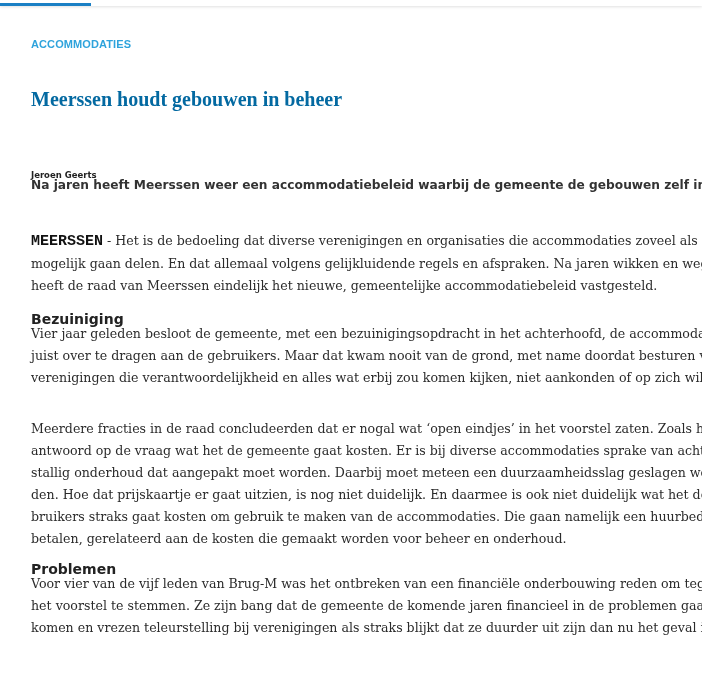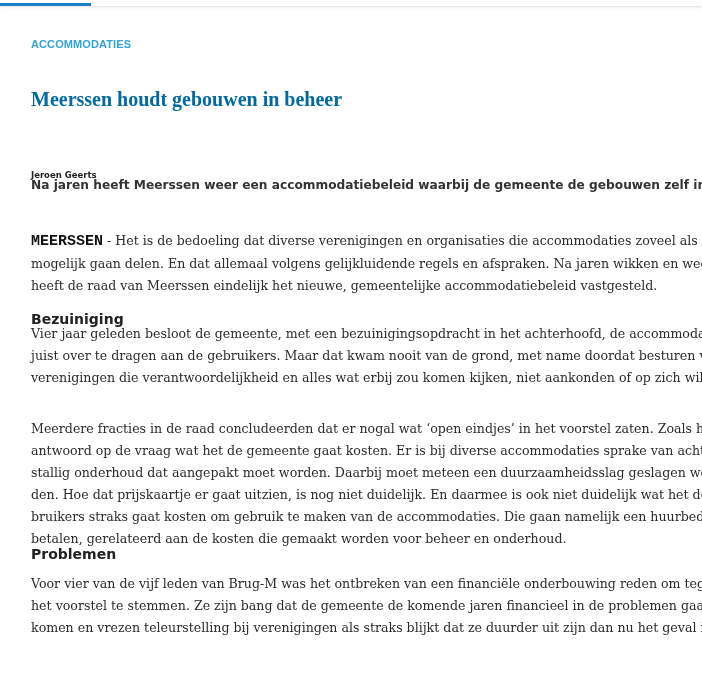--- a/index.html
+++ b/index.html
@@ -99,21 +99,21 @@
       left: 0;
       margin: 0;
       font-family: "DejaVu Sans", sans-serif;
       font-weight: bold;
       font-size: 14px;
       color: #222222;
     }
     .sh1 { top: 311px; }
     .p1 { top: 323px; }
     .p2 { top: 418px; }
-    .sh2 { top: 546px; }
+    .sh2 { top: 561px; }
     .p3 { top: 573px; }
   </style>
 </head>
 <body>
 
 <div class="topbar">
   <div class="topbar-fill" id="progress-fill" style="width: 13%; background: rgb(26, 127, 196);"></div>
 </div>
 
 <article class="article">

